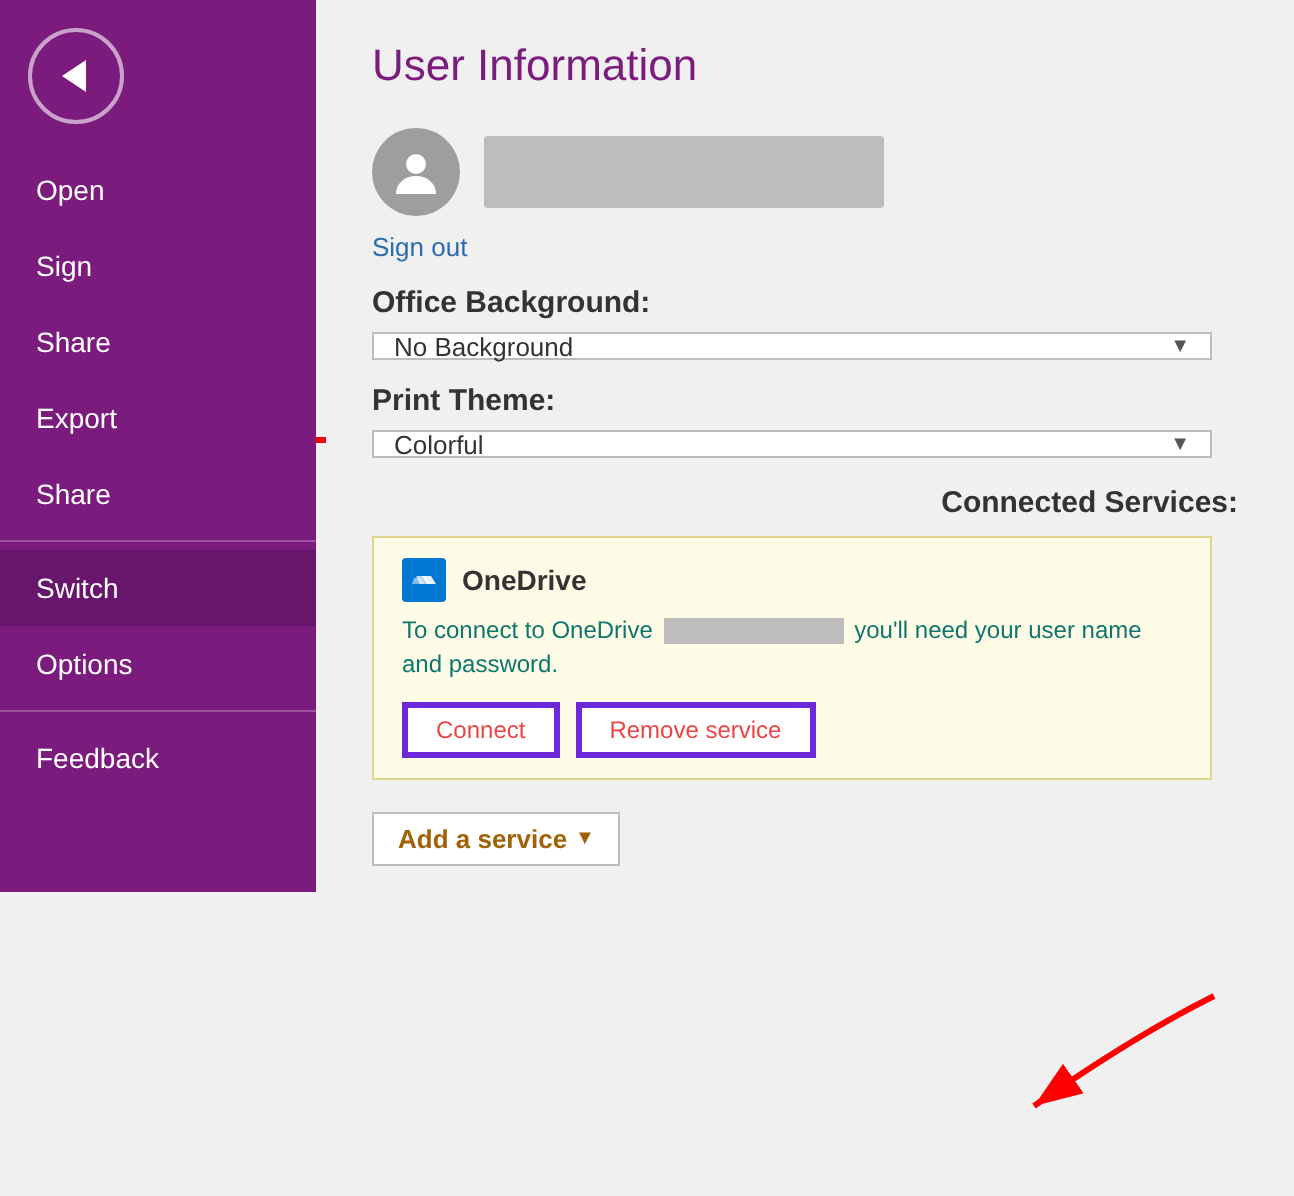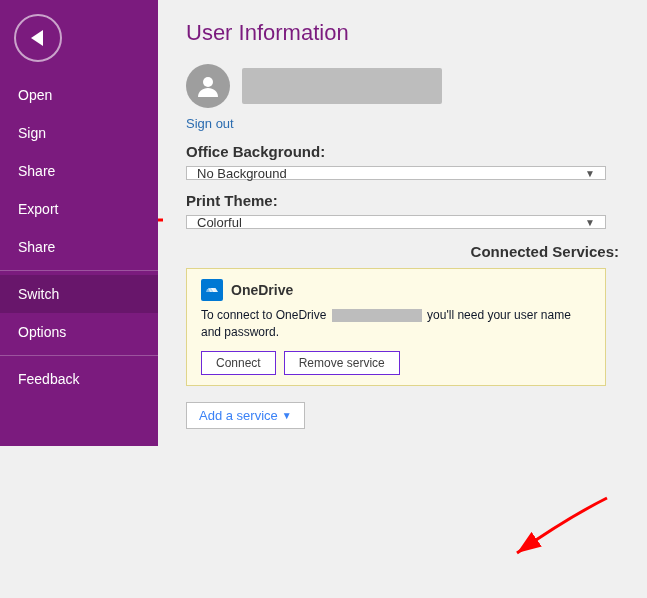--- a/index.html
+++ b/index.html
@@ -191,21 +191,21 @@
     }
 
     .service-name {
       font-size: 14px;
       font-weight: 600;
       color: #333;
     }
 
     .service-desc {
       font-size: 12px;
-      color: #0f172a;
+      color: #0f766e;
       margin-bottom: 10px;
       line-height: 1.4;
     }
 
     .service-desc .redacted {
       display: inline-block;
       width: 90px;
       height: 13px;
       background: #BDBDBD;
       vertical-align: middle;
@@ -213,38 +213,39 @@
     }
 
     .service-buttons {
       display: flex;
       gap: 8px;
     }
 
     .btn-service {
       padding: 4px 14px;
       font-size: 12px;
-      border: 1px solid #6d28d9;
+      border: 3px solid #6d28d9;
       background: white;
       cursor: pointer;
-      color: #404040;
+      color: #ef4444;
     }
 
     
     .add-service-btn {
       display: flex;
       align-items: center;
       gap: 4px;
       padding: 5px 12px;
       border: 1px solid #BDBDBD;
       background: white;
       cursor: pointer;
       font-size: 13px;
-      color: #3b82f6;
+      color: #a16207;
       margin-top: 8px;
+      font-weight: bold;
     }
 
     
     .red-arrow-svg {
       position: absolute;
       pointer-events: none;
     }
   </style>
 </head>
 <body>

